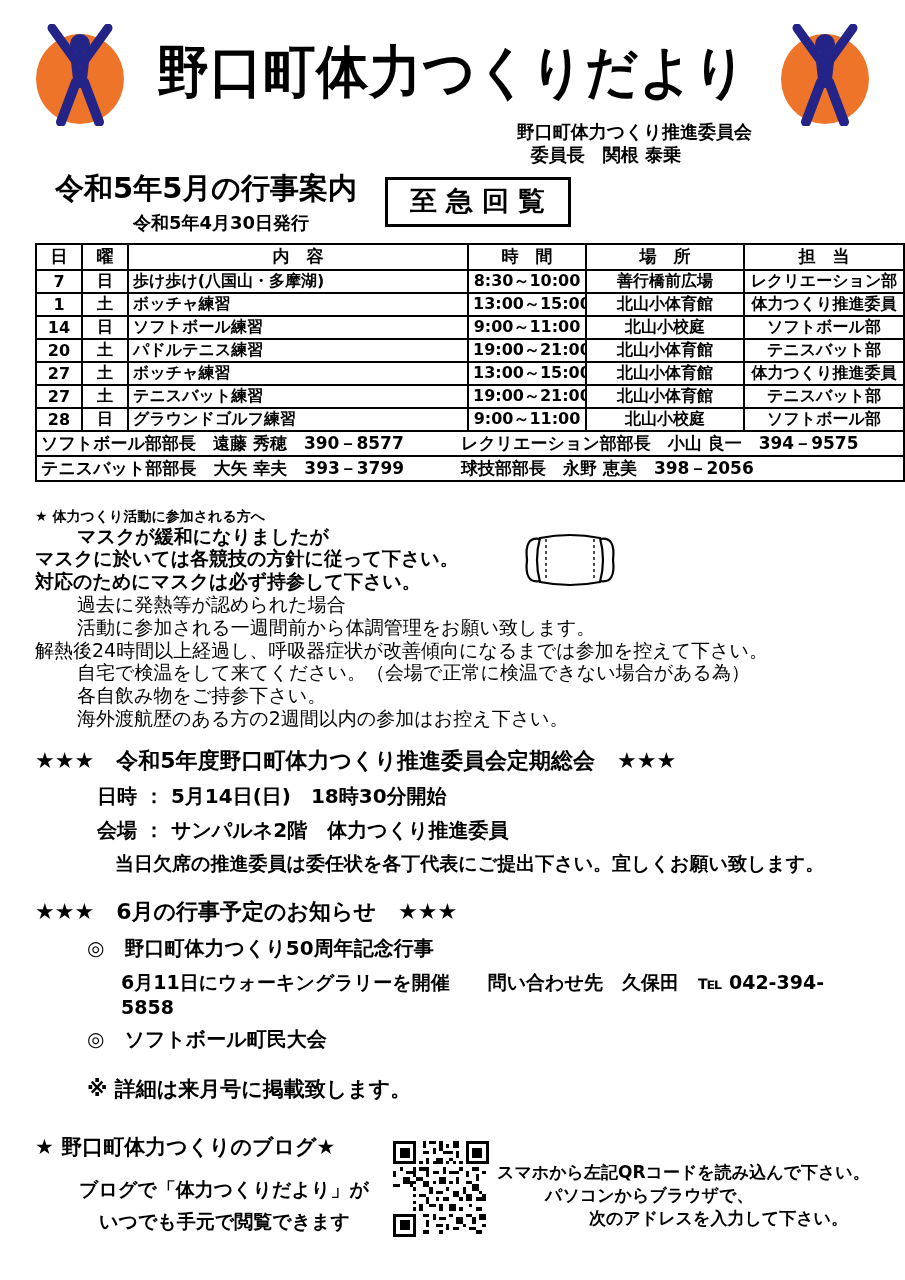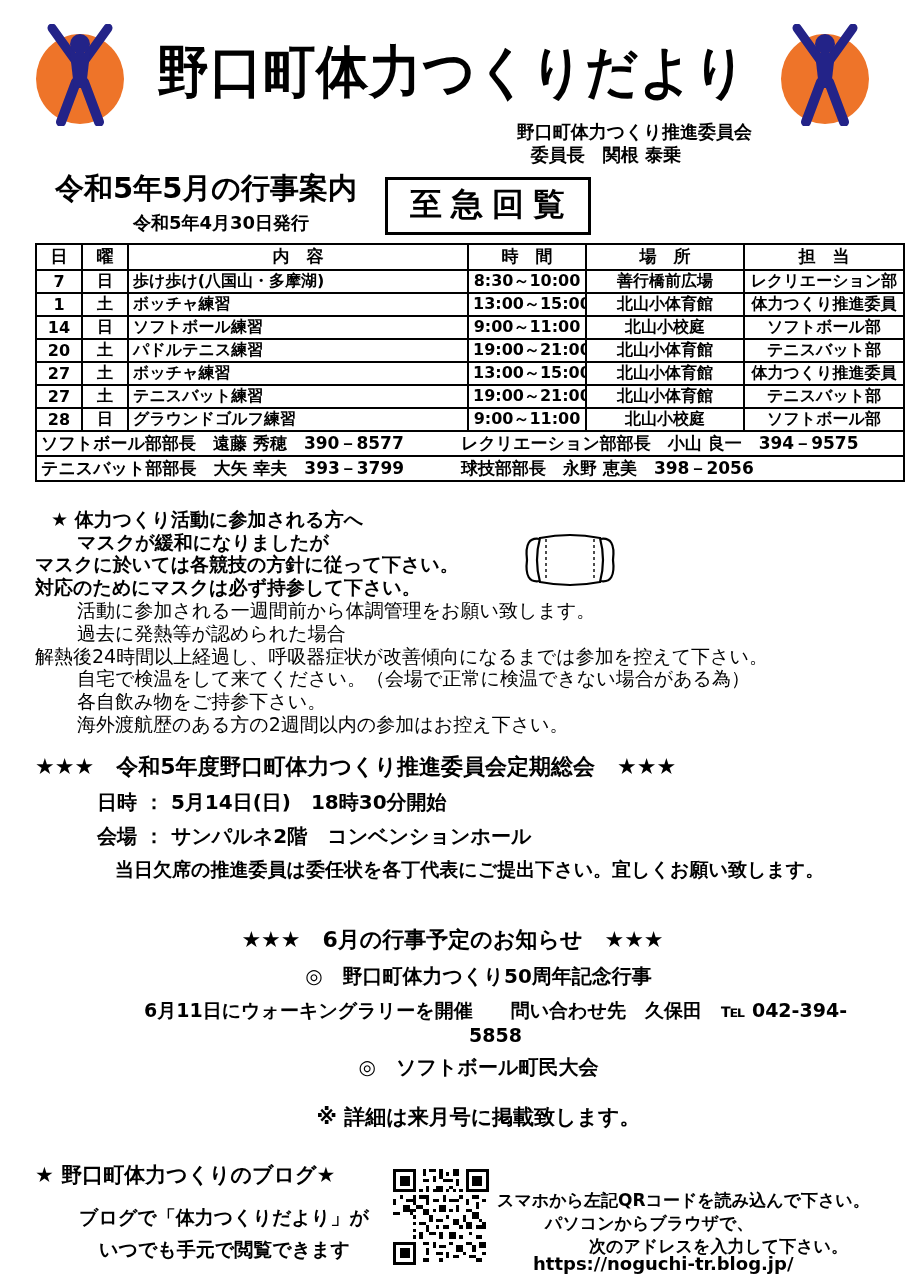--- a/index.html
+++ b/index.html
@@ -15,53 +15,53 @@
   .logo{width:90px;height:102px;flex:0 0 auto;margin-top:8px;}
   .main-title{font-size:52px;letter-spacing:1px;margin-top:22px;white-space:nowrap;transform:scaleY(1.08);}
   .committee{ text-align:left;margin:-6px 118px 0 0;float:right;font-size:18px;line-height:1.3;}
   .committee-wrap{display:flex;justify-content:flex-end;}
   .committee .chair{padding-left:14px;}
 
   .issue-row{display:flex;align-items:flex-start;margin-top:2px;}
   .issue-block{margin-left:20px;}
   .issue-heading{font-size:29px;letter-spacing:0px;white-space:nowrap;}
   .issue-date{font-size:18px;margin:2px 0 0 78px;}
-  .urgent-box{border:3px solid #000;padding:3px 14px 5px 22px;font-size:32px;letter-spacing:9px;margin:8px 0 0 28px;white-space:nowrap;}
+  .urgent-box{border:3px solid #000;padding:3px 14px 5px 22px;font-size:27px;letter-spacing:9px;margin:8px 0 0 28px;white-space:nowrap;}
 
   
   table.sched{border-collapse:collapse;width:835px;margin-top:8px;table-layout:fixed;}
   table.sched th,table.sched td{border:2px solid #000;padding:0 4px;height:21px;font-size:16px;overflow:hidden;white-space:nowrap;}
   table.sched th{height:24px;font-size:17px;}
   .c-day{width:36px;text-align:center;}
   .c-wd{width:36px;text-align:center;}
   .c-content{width:330px;text-align:left;padding-left:10px;}
   .c-time{width:108px;text-align:center;font-size:17px;}
   .c-place{width:148px;text-align:center;}
   .c-staff{width:150px;text-align:center;}
   td.c-time{font-size:17px;letter-spacing:0px;}
   tr.contact-row td{text-align:left;font-weight:600;font-size:17px;height:22px;}
   .contact-flex{display:flex;}
   .contact-flex .left{width:420px;}
 
   
   .notes{margin-top:26px;position:relative;font-size:19px;line-height:1.2;}
-  .notes .heading{font-size:19px;margin-left:16px;}
+  .notes .heading{font-size:14px;margin-left:0;}
   .n-ind1{margin-left:42px;}
   .n-ind2{}
   .w400{font-weight:400;}
   .mask-art{position:absolute;left:485px;top:22px;}
 
   
   .meeting{margin-top:16px;}
   .meeting .heading{font-size:22px;}
   .meeting .line{font-size:20px;margin:7px 0 0 62px;}
   .meeting .line3{font-size:19px;margin:7px 0 0 80px;}
 
   
-  .june-notice{margin-top:42px;text-align:center;}
+  .june-notice{margin-top:20px;}
   .june-notice .heading{font-size:22px;}
   .june-notice .item{font-size:20px;margin:8px 0 0 52px;}
   .june-notice .detail{font-size:19px;margin:8px 0 0 86px;}
   .june-notice .note{font-size:21px;margin:22px 0 0 52px;}
 
   
   .blog{margin-top:30px;position:relative;height:128px;}
   .blog .heading{font-size:21px;}
   .blog .desc1{font-size:19px;margin:16px 0 0 44px;}
   .blog .desc2{font-size:19px;margin:6px 0 0 64px;}
@@ -204,41 +204,41 @@
       </td>
     </tr>
   </tbody>
     </table>
 
   <div class="notes">
     <div class="heading">★ 体力つくり活動に参加される方へ</div>
     <div class="n-ind1">マスクが緩和になりましたが</div>
     <div class="n-ind2">マスクに於いては各競技の方針に従って下さい。</div>
     <div class="n-ind2">対応のためにマスクは必ず持参して下さい。</div>
+    <div class="n-ind1 w400">過去に発熱等が認められた場合</div>
     <div class="n-ind1 w400">活動に参加される一週間前から体調管理をお願い致します。</div>
-    <div class="n-ind1 w400">過去に発熱等が認められた場合</div>
     <div class="n-ind2 w400">解熱後24時間以上経過し、呼吸器症状が改善傾向になるまでは参加を控えて下さい。</div>
     <div class="n-ind1 w400">自宅で検温をして来てください。（会場で正常に検温できない場合がある為）</div>
     <div class="n-ind1 w400">各自飲み物をご持参下さい。</div>
     <div class="n-ind1 w400">海外渡航歴のある方の2週間以内の参加はお控え下さい。</div>
     <div class="mask-art">
       <svg viewBox="0 0 100 60" width="100" height="60">
         <path d="M20,8 Q50,2 80,8 Q86,30 80,52 Q50,58 20,52 Q14,30 20,8 Z" fill="#fff" stroke="#000" stroke-width="2.2"></path>
         <path d="M20,9 Q4,6 7,30 Q4,54 20,51" fill="none" stroke="#000" stroke-width="2.2"></path>
         <path d="M80,9 Q96,6 93,30 Q96,54 80,51" fill="none" stroke="#000" stroke-width="2.2"></path>
         <path d="M26,9 L26,51" stroke="#000" stroke-width="1.4" stroke-dasharray="3,3" fill="none"></path>
         <path d="M74,9 L74,51" stroke="#000" stroke-width="1.4" stroke-dasharray="3,3" fill="none"></path>
       </svg>
     </div>
   </div>
 
   <div class="meeting">
     <div class="heading">★★★　令和5年度野口町体力つくり推進委員会定期総会　★★★</div>
     <div class="line">日時 ： 5月14日(日)　18時30分開始</div>
-    <div class="line">会場 ： サンパルネ2階　コンベンションホール</div>
+    <div class="line">会場 ： サンパルネ2階　体力つくり推進委員</div>
     <div class="line3">当日欠席の推進委員は委任状を各丁代表にご提出下さい。宜しくお願い致します。</div>
   </div>
 
   <div class="june-notice">
     <div class="heading">★★★　6月の行事予定のお知らせ　★★★</div>
     <div class="item">◎　野口町体力つくり50周年記念行事</div>
     <div class="detail">6月11日にウォーキングラリーを開催　　問い合わせ先　久保田　℡ 042-394-5858</div>
     <div class="item">◎　ソフトボール町民大会</div>
     <div class="note">※ 詳細は来月号に掲載致します。</div>
   </div>
@@ -348,16 +348,15 @@
             <rect x="14" y="27" width="1" height="1"></rect>
             <rect x="27" y="25" width="1" height="1"></rect>
         </g>
       </svg>
     </div>
     <div class="qr-lines">
       <div>スマホから左記QRコードを読み込んで下さい。</div>
       <div class="q-ind1">パソコンからブラウザで、</div>
       <div class="q-ind2">次のアドレスを入力して下さい。</div>
     </div>
-    <div class="url">https://noguchi-tr.blog.jp/</div>
   </div>
 
 </div>
 
 </body></html>

